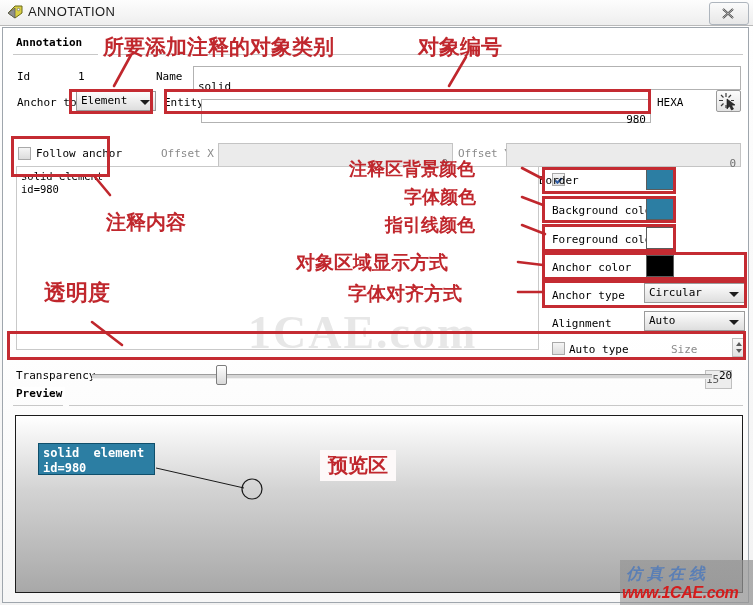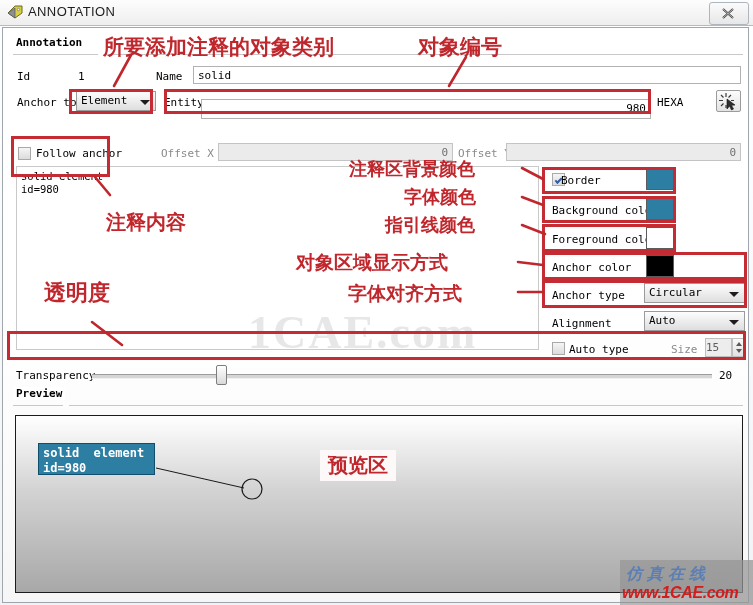--- a/index.html
+++ b/index.html
@@ -38,21 +38,21 @@
              background:#fff;padding:0 3px;z-index:4;}
   .grp-rule{position:absolute;height:1px;background:#c8c8c8;}
 
   .lbl{position:absolute;font-size:11px;color:#000;white-space:nowrap;}
   .lbl.dim{color:#8a8a8a;}
 
   
   .tin{position:absolute;box-sizing:border-box;
        border:1px solid #b2b2b2;background:#ffffff;
        font-family:"DejaVu Sans Mono","Liberation Mono",monospace;font-size:11px;
-       line-height:18px;padding:0 4px;color:#000;}
+       line-height:18px;padding:11px 4px;color:#000;}
   .tin.ro{background:#ebebeb;color:#6f6f6f;border:1px solid #c4c4c4;}
   .tin.right{text-align:right;}
 
   
   .combo{position:absolute;box-sizing:border-box;height:20px;
          border:1px solid #9b9b9b;
          background:linear-gradient(#fdfdfd,#dedede);
          font-size:11px;line-height:18px;padding-left:4px;color:#000;}
   .combo .arrow{position:absolute;right:5px;top:8px;width:0;height:0;
                 border-left:5px solid transparent;border-right:5px solid transparent;
@@ -77,21 +77,21 @@
   
   .slider-track{position:absolute;height:3px;background:#d6d6d6;
                 border-top:1px solid #9d9d9d;border-bottom:1px solid #f0f0f0;}
   .slider-thumb{position:absolute;width:11px;height:20px;box-sizing:border-box;
                 border:1px solid #7d7d7d;border-radius:2px;
                 background:linear-gradient(#ffffff,#d9d9d9);}
 
   
   .spin{position:absolute;box-sizing:border-box;border:1px solid #bfbfbf;
         background:#ededed;color:#5e5e5e;font-size:11px;line-height:17px;
-        text-align:left;padding-left:0;}
+        text-align:left;padding-left:0;margin-top:32px;}
   .spin-btns{position:absolute;width:13px;box-sizing:border-box;
              border:1px solid #bfbfbf;background:linear-gradient(#fafafa,#e2e2e2);}
   .spin-btns .up,.spin-btns .dn{position:absolute;left:3px;width:0;height:0;
              border-left:3px solid transparent;border-right:3px solid transparent;}
   .spin-btns .up{top:3px;border-bottom:4px solid #5a5a5a;}
   .spin-btns .dn{bottom:3px;border-top:4px solid #5a5a5a;}
 
   
   .pickbtn{position:absolute;box-sizing:border-box;
            border:1px solid #9b9b9b;border-radius:2px;
@@ -183,21 +183,21 @@
       <div class="lbl" style="left:33px;top:119px;">Follow anchor</div>
       <div class="lbl dim" style="left:158px;top:119px;">Offset X</div>
       <div class="tin ro right" style="left:215px;top:115px;width:235px;height:18px;">0</div>
       <div class="lbl dim" style="left:455px;top:119px;">Offset Y</div>
       <div class="tin ro right" style="left:503px;top:115px;width:235px;height:18px;">0</div>
 
       <div class="ta" style="left:13px;top:138px;width:523px;height:184px;">solid element
 id=980</div>
 
       <div class="cb checked" style="left:549px;top:145px;"></div>
-      <div class="lbl" style="left:558px;top:146px;">Border</div>
+      <div class="lbl" style="left:536px;top:146px;">Border</div>
       <div class="sw" style="left:643px;top:140px;width:28px;height:22px;background:#2c7ea3;"></div>
 
       <div class="lbl" style="left:549px;top:176px;">Background color</div>
       <div class="sw" style="left:643px;top:170px;width:28px;height:22px;background:#2c7ea3;"></div>
 
       <div class="lbl" style="left:549px;top:205px;">Foreground color</div>
       <div class="sw" style="left:643px;top:199px;width:28px;height:22px;background:#ffffff;"></div>
 
       <div class="lbl" style="left:549px;top:233px;">Anchor color</div>
       <div class="sw" style="left:643px;top:227px;width:28px;height:22px;background:#000000;"></div>

